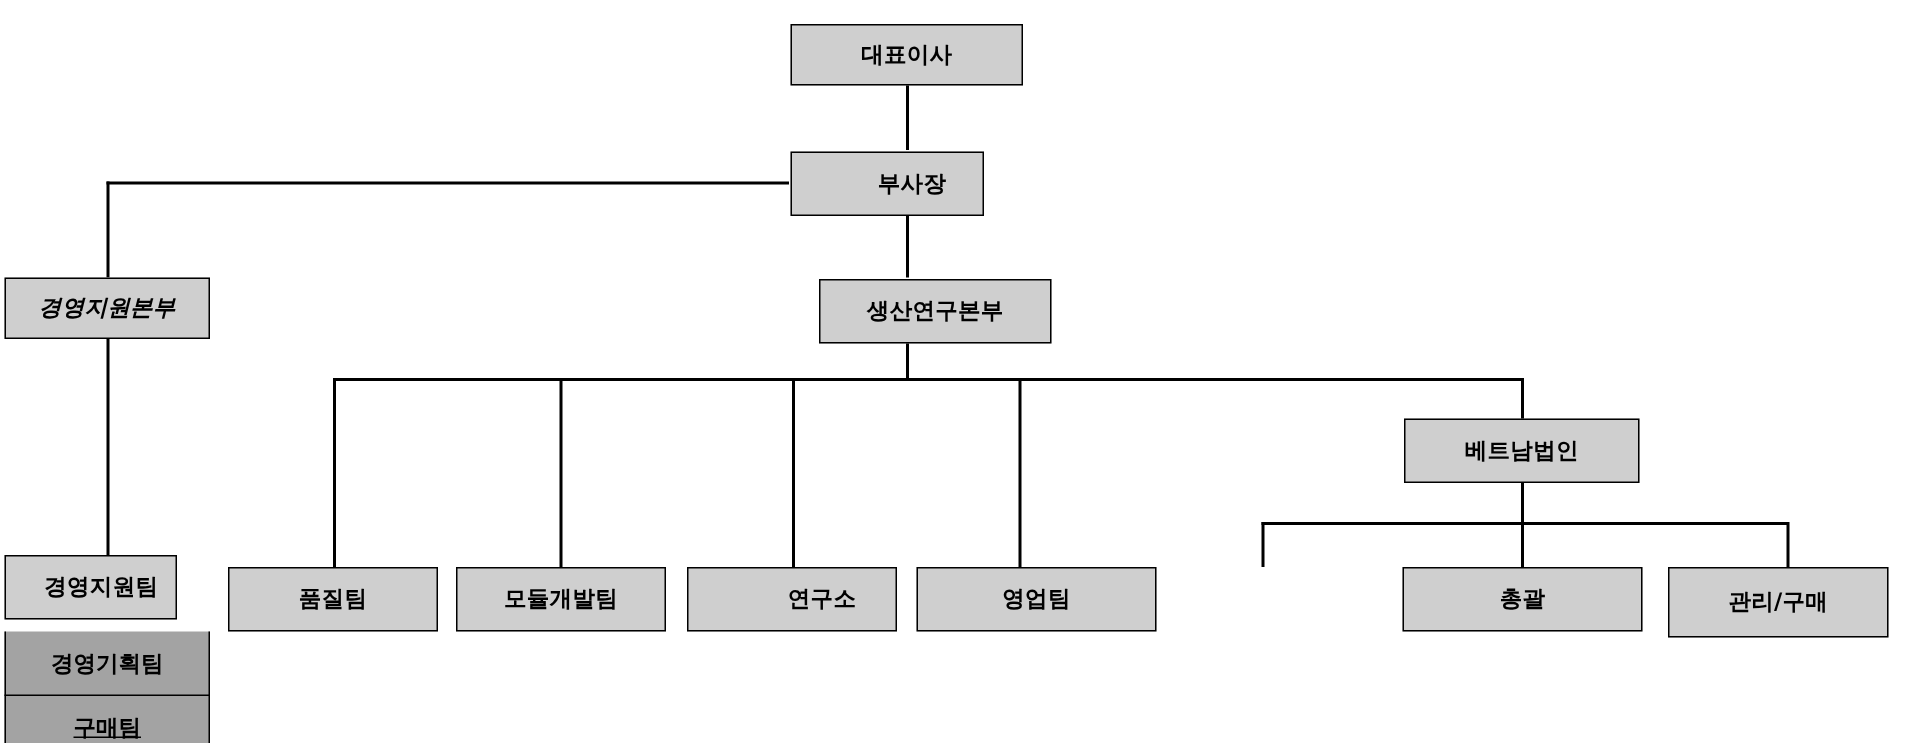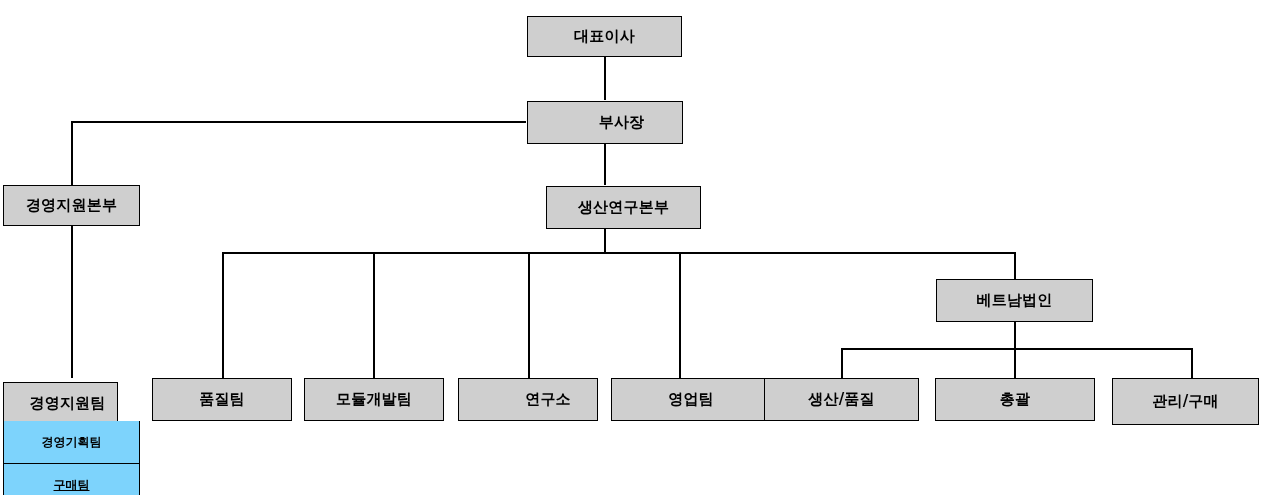--- a/index.html
+++ b/index.html
@@ -32,26 +32,26 @@
     align-items: center;
     justify-content: center;
     text-align: center;
     letter-spacing: 0.2px;
     z-index: 2;
     user-select: none;
   }
   .stack-node {
     position: absolute;
     box-sizing: border-box;
-    background: #7dd3fc;
+    background: #a3a3a3;
     border: 1.5px solid #000000;
     border-top-width: 0;
     color: #000000;
     font-weight: bold;
-    font-size: 12px;
+    font-size: 15px;
     line-height: 1;
     display: flex;
     align-items: center;
     justify-content: center;
     text-align: center;
     z-index: 2;
     user-select: none;
   }
   .conn {
     position: absolute;
@@ -89,41 +89,40 @@
   <div class="conn conn-v" style="left:1014px; top:307px; height:28px;"></div>
 
   <div class="conn conn-h" style="left:841px; top:334px; width:351px;"></div>
 
   <div class="conn conn-v" style="left:841px; top:334px; height:30px;"></div>
   <div class="conn conn-v" style="left:1014px; top:334px; height:30px;"></div>
   <div class="conn conn-v" style="left:1191px; top:334px; height:30px;"></div>
 
   <div class="node" style="left:527px; top:2px; width:155px; height:41px;">대표이사</div>
 
-  <div class="node" style="left:527px; top:87px; width:156px; height:43px;padding-left:33px;">부사장</div>
+  <div class="node" style="left:527px; top:87px; width:129px; height:43px;padding-left:33px;">부사장</div>
 
-  <div class="node" style="left:3px; top:171px; width:137px; height:41px;">경영지원본부</div>
+  <div class="node" style="left:3px; top:171px; width:137px; height:41px;font-style:italic;">경영지원본부</div>
 
   <div class="node" style="left:546px; top:172px; width:155px; height:43px;">생산연구본부</div>
 
   <div class="node" style="left:936px; top:265px; width:157px; height:43px;">베트남법인</div>
 
-  <div class="node" style="left:3px; top:368px; width:115px; height:43px;padding-left:14px;">경영지원팀</div>
+  <div class="node" style="left:3px; top:356px; width:115px; height:43px;padding-left:14px;">경영지원팀</div>
 
   <div class="stack-node" style="left:3px; top:407px; width:137px; height:43px;">경영기획팀</div>
 
   <div class="stack-node" style="left:3px; top:450px; width:137px; height:43px;text-decoration:underline;">구매팀</div>
 
   <div class="node" style="left:304px; top:364px; width:140px; height:43px;">모듈개발팀</div>
 
   <div class="node" style="left:152px; top:364px; width:140px; height:43px;">품질팀</div>
 
   <div class="node" style="left:458px; top:364px; width:140px; height:43px;padding-left:40px;">연구소</div>
 
   <div class="node" style="left:611px; top:364px; width:160px; height:43px;">영업팀</div>
 
-  <div class="node" style="left:764px; top:364px; width:155px; height:43px;">생산/품질</div>
 
   <div class="node" style="left:935px; top:364px; width:160px; height:43px;">총괄</div>
 
   <div class="node" style="left:1112px; top:364px; width:147px; height:47px;">관리/구매</div>
 
 </div>
 
 </body></html>

